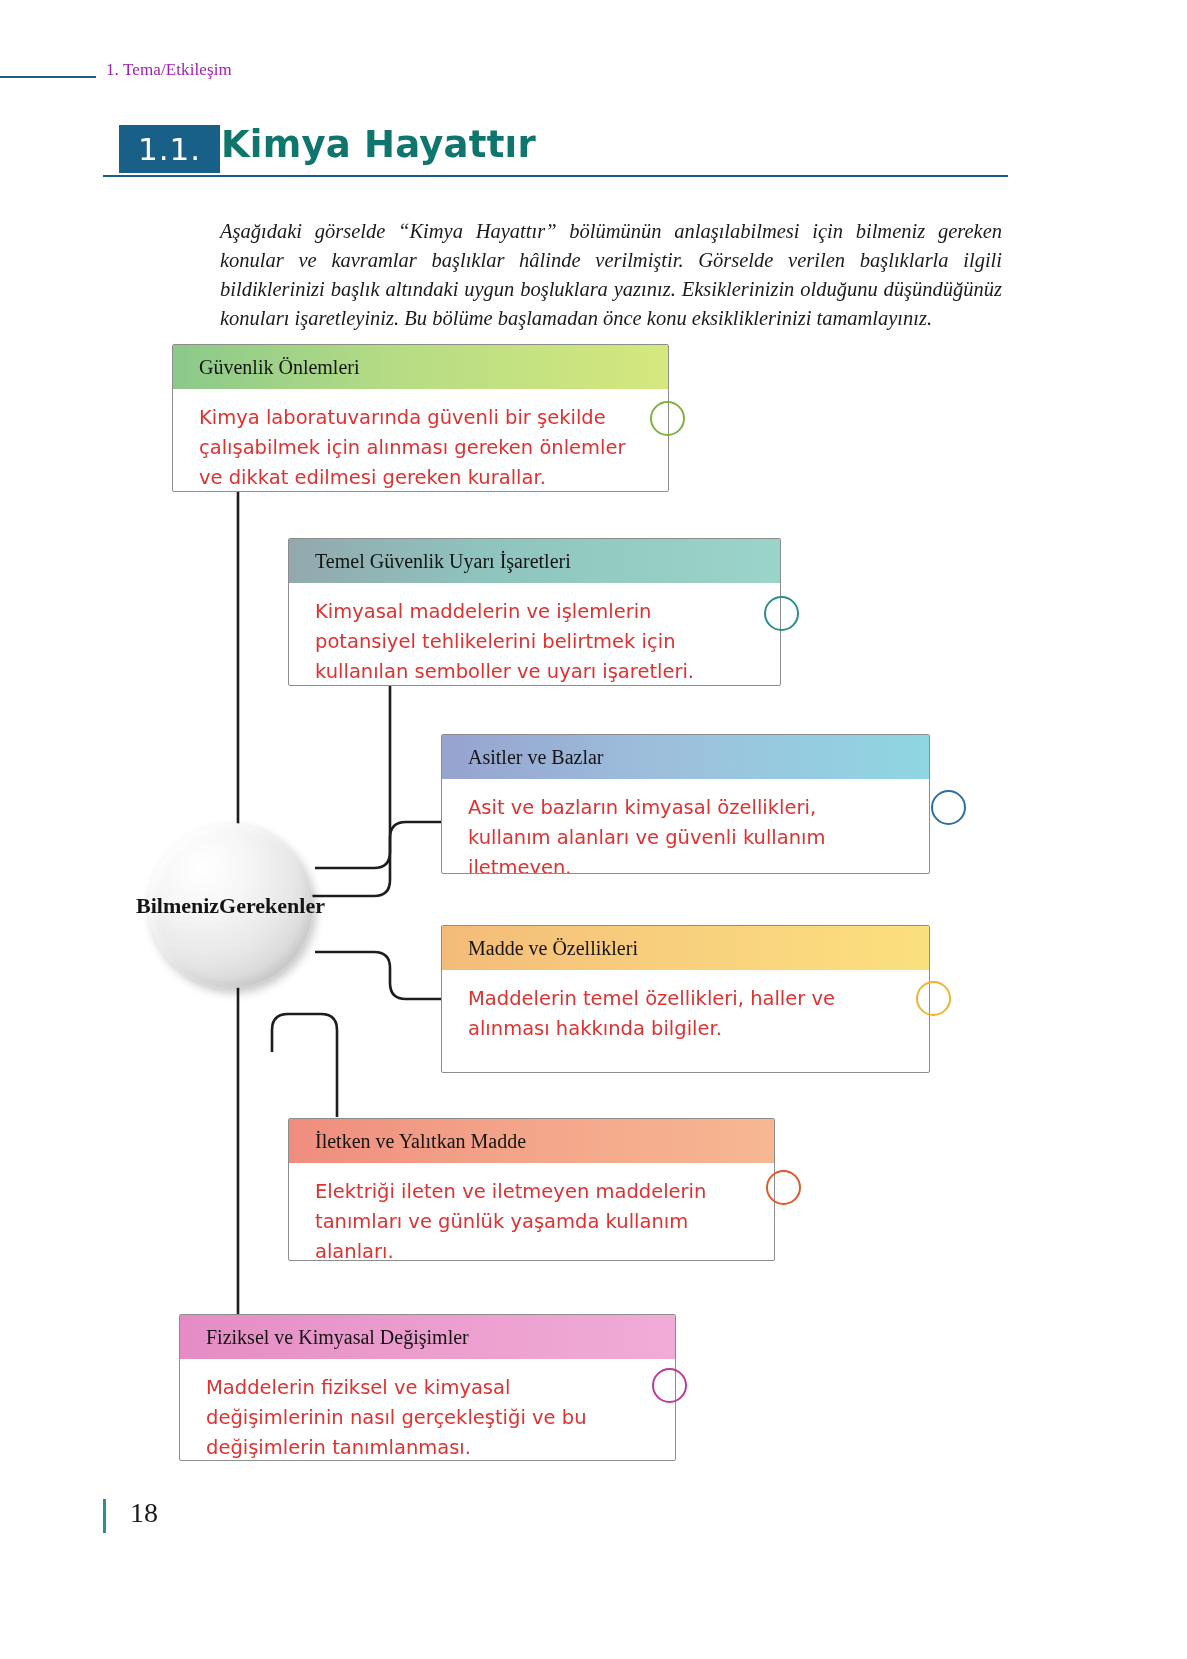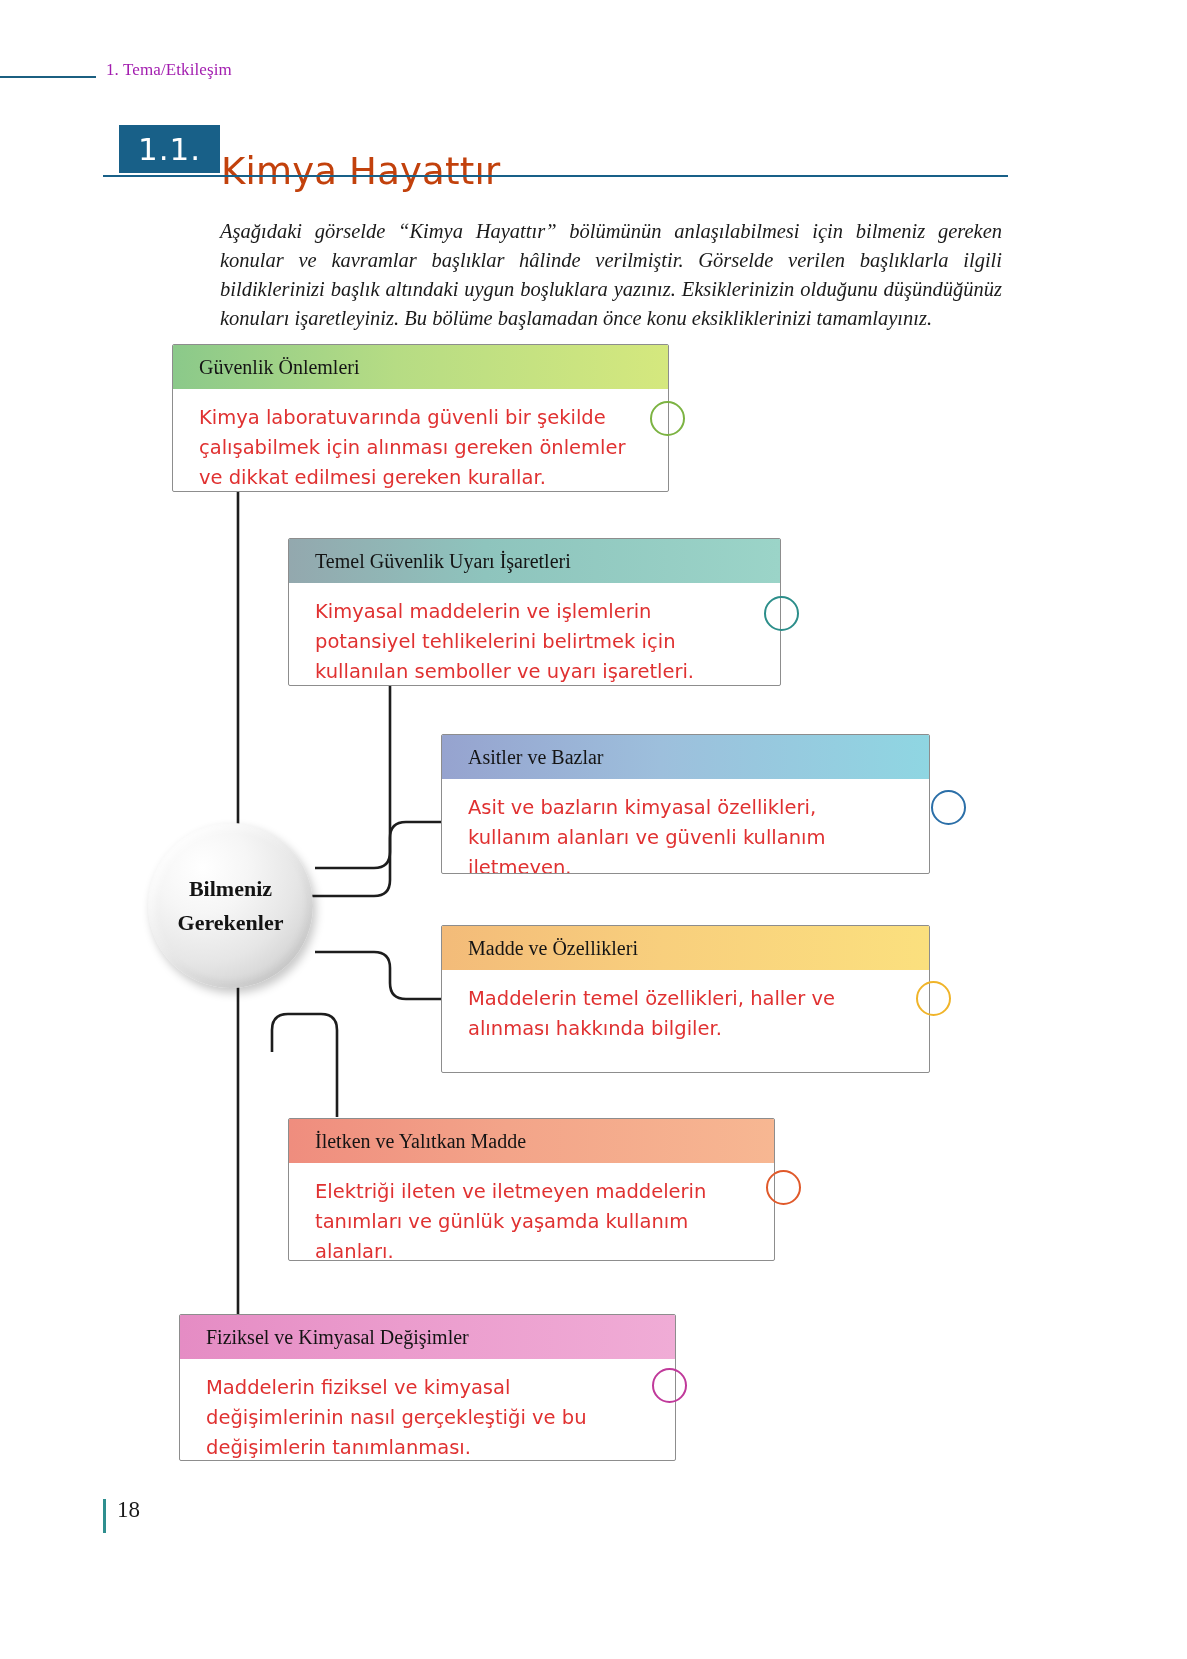--- a/index.html
+++ b/index.html
@@ -34,23 +34,22 @@
     background:#186088;
     color:#ffffff;
     font-family:"DejaVu Sans", sans-serif;
     font-size:31px; font-weight:400;
     display:flex; align-items:center; justify-content:center;
     letter-spacing:1px;
   }
   #sec-title{
     position:absolute; left:118px; top:-2px;
     font-family:"DejaVu Sans", sans-serif;
-    font-size:37px; font-weight:400; color:#c2410c;
+    font-size:37px; font-weight:700; color:#0f766e;
     letter-spacing:.2px;
-    margin-top:27px;
   }
   #sec-underline{
     position:absolute; left:0; top:50px; width:905px; height:2px;
     background:#186088;
   }
 
   
   #intro{
     position:absolute; left:220px; top:196px; width:782px;
     font-family:"Liberation Serif", serif;
@@ -111,44 +110,44 @@
   }
 
   
   #center-node{
     position:absolute;
     left:148px; top:823px; width:165px; height:165px;
     border-radius:50%;
     background:
       radial-gradient(circle at 33% 27%, #ffffff 0%, #f6f6f6 28%, #e6e6e6 58%, #d2d2d2 80%, #c4c4c4 100%);
     box-shadow: 3px 5px 10px rgba(0,0,0,.22), inset -3px -4px 10px rgba(0,0,0,.08), inset 4px 4px 10px rgba(255,255,255,.9);
-    display:flex; flex-direction:column;
+    display:flex; flex-direction:row;
     align-items:center; justify-content:center;
   }
   #center-node span{
     font-family:"Liberation Serif", serif;
     font-weight:bold;
     font-size:22px;
     color:#141414;
     line-height:34px;
     text-align:center;
   }
 
   
   #footer{
     position:absolute; left:103px; top:1497px; width:200px; height:40px;
   }
   #footer .bar{
     position:absolute; left:0; top:2px; width:3px; height:34px;
     background:#2f8f8f;
   }
   #footer .pageno{
-    position:absolute; left:14px; top:0;
-    font-family:"Liberation Serif", serif;
-    font-size:23px; color:#1a1a1a;
+    position:absolute; left:27px; top:0;
+    font-family:"Liberation Serif", serif;
+    font-size:28px; color:#1a1a1a;
   }
 </style>
 </head>
 <body>
 
 <div id="running-head">
   <div class="rule"></div>
   <div class="rh-text">1. Tema/Etkileşim</div>
 </div>
 

